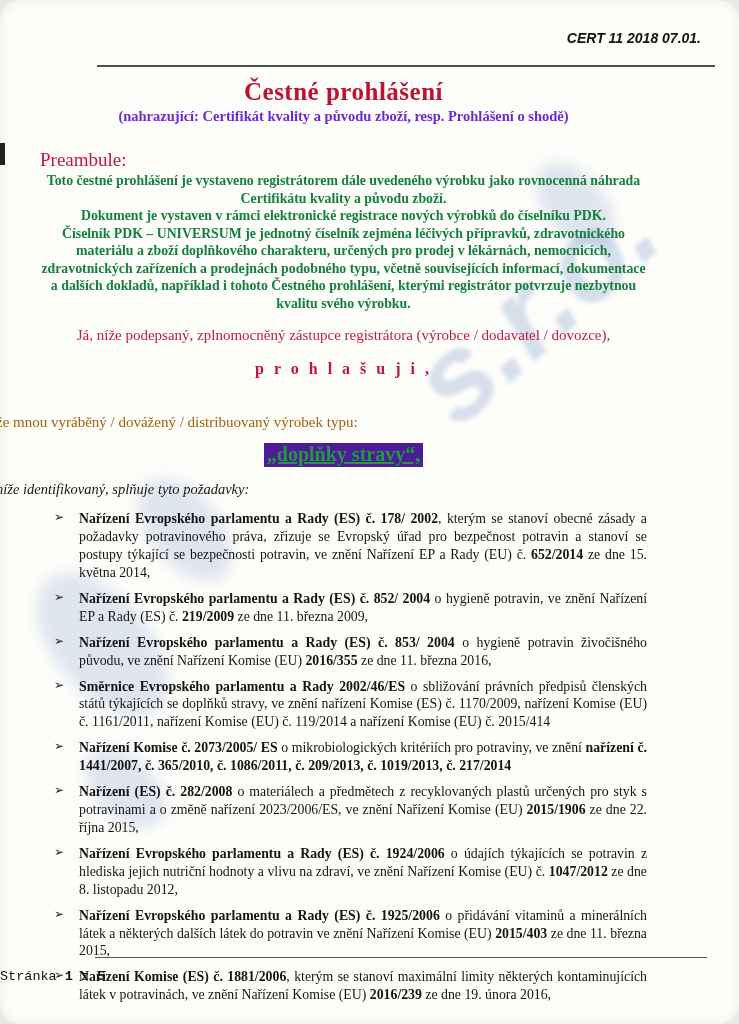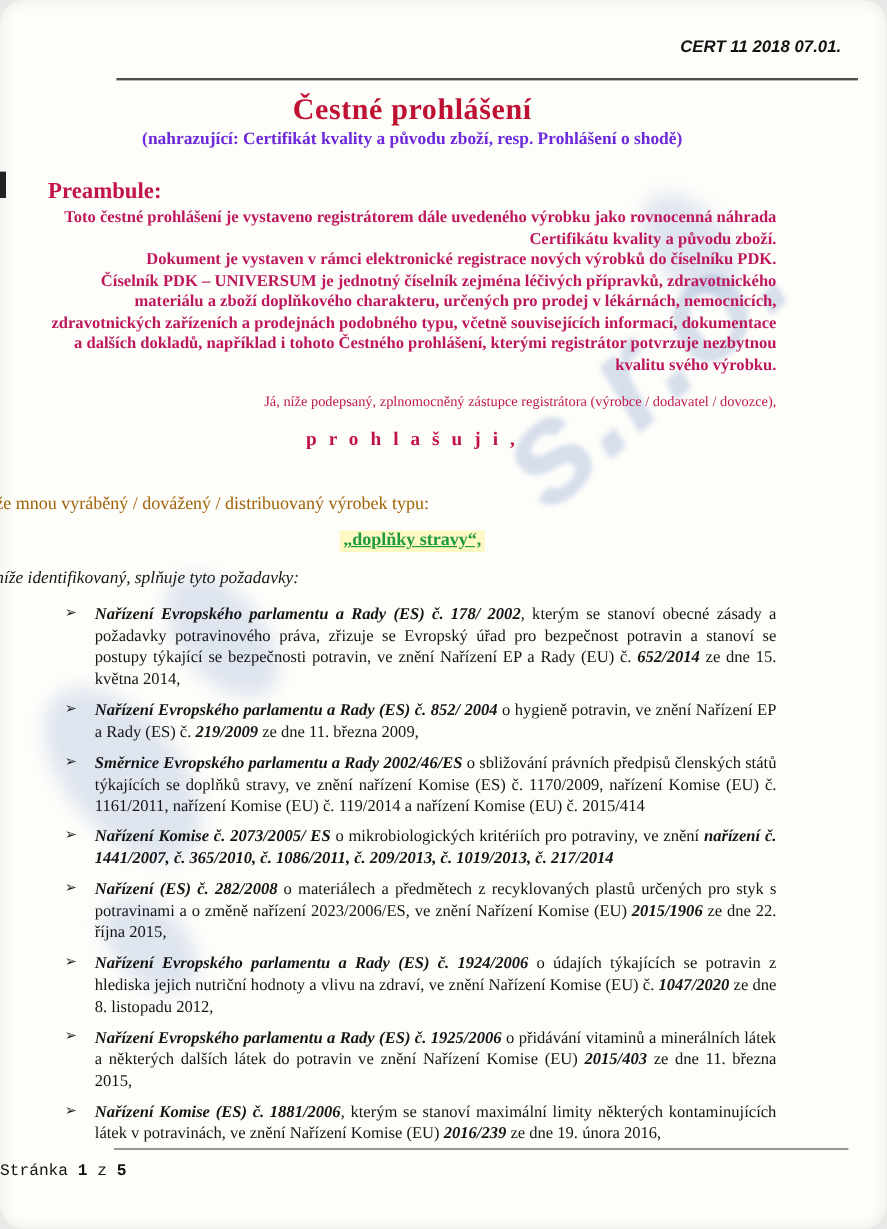--- a/index.html
+++ b/index.html
@@ -56,42 +56,42 @@
   .content{position:relative;z-index:2;padding:78px 92px 0 40px;}
   .title{
     text-align:center;font-weight:bold;font-size:25px;
     color:#bf1233;margin:0 0 2px 0;letter-spacing:0.5px;
   }
   .subtitle{
     text-align:center;font-weight:bold;font-size:14.5px;
     color:#6d28d9;margin:0 0 24px 0;
   }
   .preambule-heading{
-    font-weight:bold;font-size:19px;color:#c41445;margin:0 0 1px 0;
+    font-weight:normal;font-size:19px;color:#c41445;margin:0 0 1px 0;
   }
   .preambule-para{
     font-weight:bold;font-size:13.8px;line-height:1.27;
-    color:#be185d;margin:0;text-align:right;
+    color:#15803d;margin:0;text-align:center;
   }
   .decl-intro{
-    text-align:right;font-size:12px;color:#c01a50;
+    text-align:center;font-size:15px;color:#c01a50;
     margin:15px 0 0 0;
   }
   .decl-verb{
     text-align:center;font-weight:bold;font-size:16px;
     letter-spacing:3px;color:#c01445;margin:16px 0 0 0;
   }
   .product-line{
     font-size:15px;color:#a16207;margin:36px 0 0 -44px;
   }
   .product-highlight-row{text-align:center;margin:12px 0 0 0;}
   .product-highlight{
     display:inline-block;
-    background:#fef9c3;
-    color:#1f9b3e;font-weight:bold;font-size:15px;
+    background:#4c1d95;
+    color:#1f9b3e;font-weight:bold;font-size:20px;
     text-decoration:underline;
     text-decoration-color:#1f9b3e;
     padding:0 3px 1px 3px;
     text-align:center;
   }
   .req-intro{
     font-size:14.5px;color:#161616;margin:14px 0 0 -44px;font-style:italic;
   }
   
   .req-list{
@@ -103,21 +103,21 @@
     text-align:justify;
     margin:0 0 8px 0;
     padding-left:19px;
     color:#141414;
   }
   .req-list li::before{
     content:"\27A2";
     position:absolute;left:-6px;top:0;
     font-size:12px;color:#222;
   }
-  .req-list b{font-weight:bold;font-style:italic;}
+  .req-list b{font-weight:bold;}
   
   .footer-rule{
     position:absolute;bottom:66px;left:95px;width:612px;
     border-top:1.5px solid #555;z-index:3;
   }
   .footer{
     position:absolute;bottom:40px;left:0;width:100%;
     text-align:left;
     font-family:Liberation Mono, monospace;
     font-size:13.5px;color:#111;z-index:3;
@@ -154,24 +154,25 @@
 
     <div class="product-highlight-row">
       <span class="product-highlight">„doplňky stravy“,</span>
     </div>
 
     <p class="req-intro">níže identifikovaný, splňuje tyto požadavky:</p>
 
     <ul class="req-list">
         <li><b>Nařízení Evropského parlamentu a Rady (ES) č. 178/ 2002</b><span>, kterým se stanoví obecné zásady a požadavky potravinového práva, zřizuje se Evropský úřad pro bezpečnost potravin a stanoví se postupy týkající se bezpečnosti potravin, ve znění Nařízení EP a Rady (EU) č. </span><b>652/2014</b><span> ze dne 15. května 2014,</span></li>
         <li><b>Nařízení Evropského parlamentu a Rady (ES) č. 852/ 2004</b><span> o hygieně potravin, ve znění Nařízení EP a Rady (ES) č. </span><b>219/2009</b><span> ze dne 11. března 2009,</span></li>
+        <li><b>Nařízení Evropského parlamentu a Rady (ES) č. 853/ 2004</b><span> o hygieně potravin živočišného původu, ve znění Nařízení Komise (EU) </span><b>2016/355</b><span> ze dne 11. března 2016,</span></li>
         <li><b>Směrnice Evropského parlamentu a Rady 2002/46/ES</b><span> o sbližování právních předpisů členských států týkajících se doplňků stravy, ve znění nařízení Komise (ES) č. 1170/2009, nařízení Komise (EU) č. 1161/2011, nařízení Komise (EU) č. 119/2014 a nařízení Komise (EU) č. 2015/414</span></li>
         <li><b>Nařízení Komise č. 2073/2005/ ES</b><span> o mikrobiologických kritériích pro potraviny, ve znění </span><b>nařízení č. 1441/2007, č. 365/2010, č. 1086/2011, č. 209/2013, č. 1019/2013, č. 217/2014</b></li>
         <li><b>Nařízení (ES) č. 282/2008</b><span> o materiálech a předmětech z recyklovaných plastů určených pro styk s potravinami a o změně nařízení 2023/2006/ES, ve znění Nařízení Komise (EU) </span><b>2015/1906</b><span> ze dne 22. října 2015,</span></li>
-        <li><b>Nařízení Evropského parlamentu a Rady (ES) č. 1924/2006</b><span> o údajích týkajících se potravin z hlediska jejich nutriční hodnoty a vlivu na zdraví, ve znění Nařízení Komise (EU) č. </span><b>1047/2020</b><span> ze dne 8. listopadu 2012,</span></li>
+        <li><b>Nařízení Evropského parlamentu a Rady (ES) č. 1924/2006</b><span> o údajích týkajících se potravin z hlediska jejich nutriční hodnoty a vlivu na zdraví, ve znění Nařízení Komise (EU) č. </span><b>1047/2012</b><span> ze dne 8. listopadu 2012,</span></li>
         <li><b>Nařízení Evropského parlamentu a Rady (ES) č. 1925/2006</b><span> o přidávání vitaminů a minerálních látek a některých dalších látek do potravin ve znění Nařízení Komise (EU) </span><b>2015/403</b><span> ze dne 11. března 2015,</span></li>
         <li><b>Nařízení Komise (ES) č. 1881/2006</b><span>, kterým se stanoví maximální limity některých kontaminujících látek v potravinách, ve znění Nařízení Komise (EU) </span><b>2016/239</b><span> ze dne 19. února 2016,</span></li>
       </ul>
   </div>
 
   <div class="footer-rule"></div>
   <div class="footer">
     <span>Stránka</span>
     <b>1</b>
     <span>z</span>

